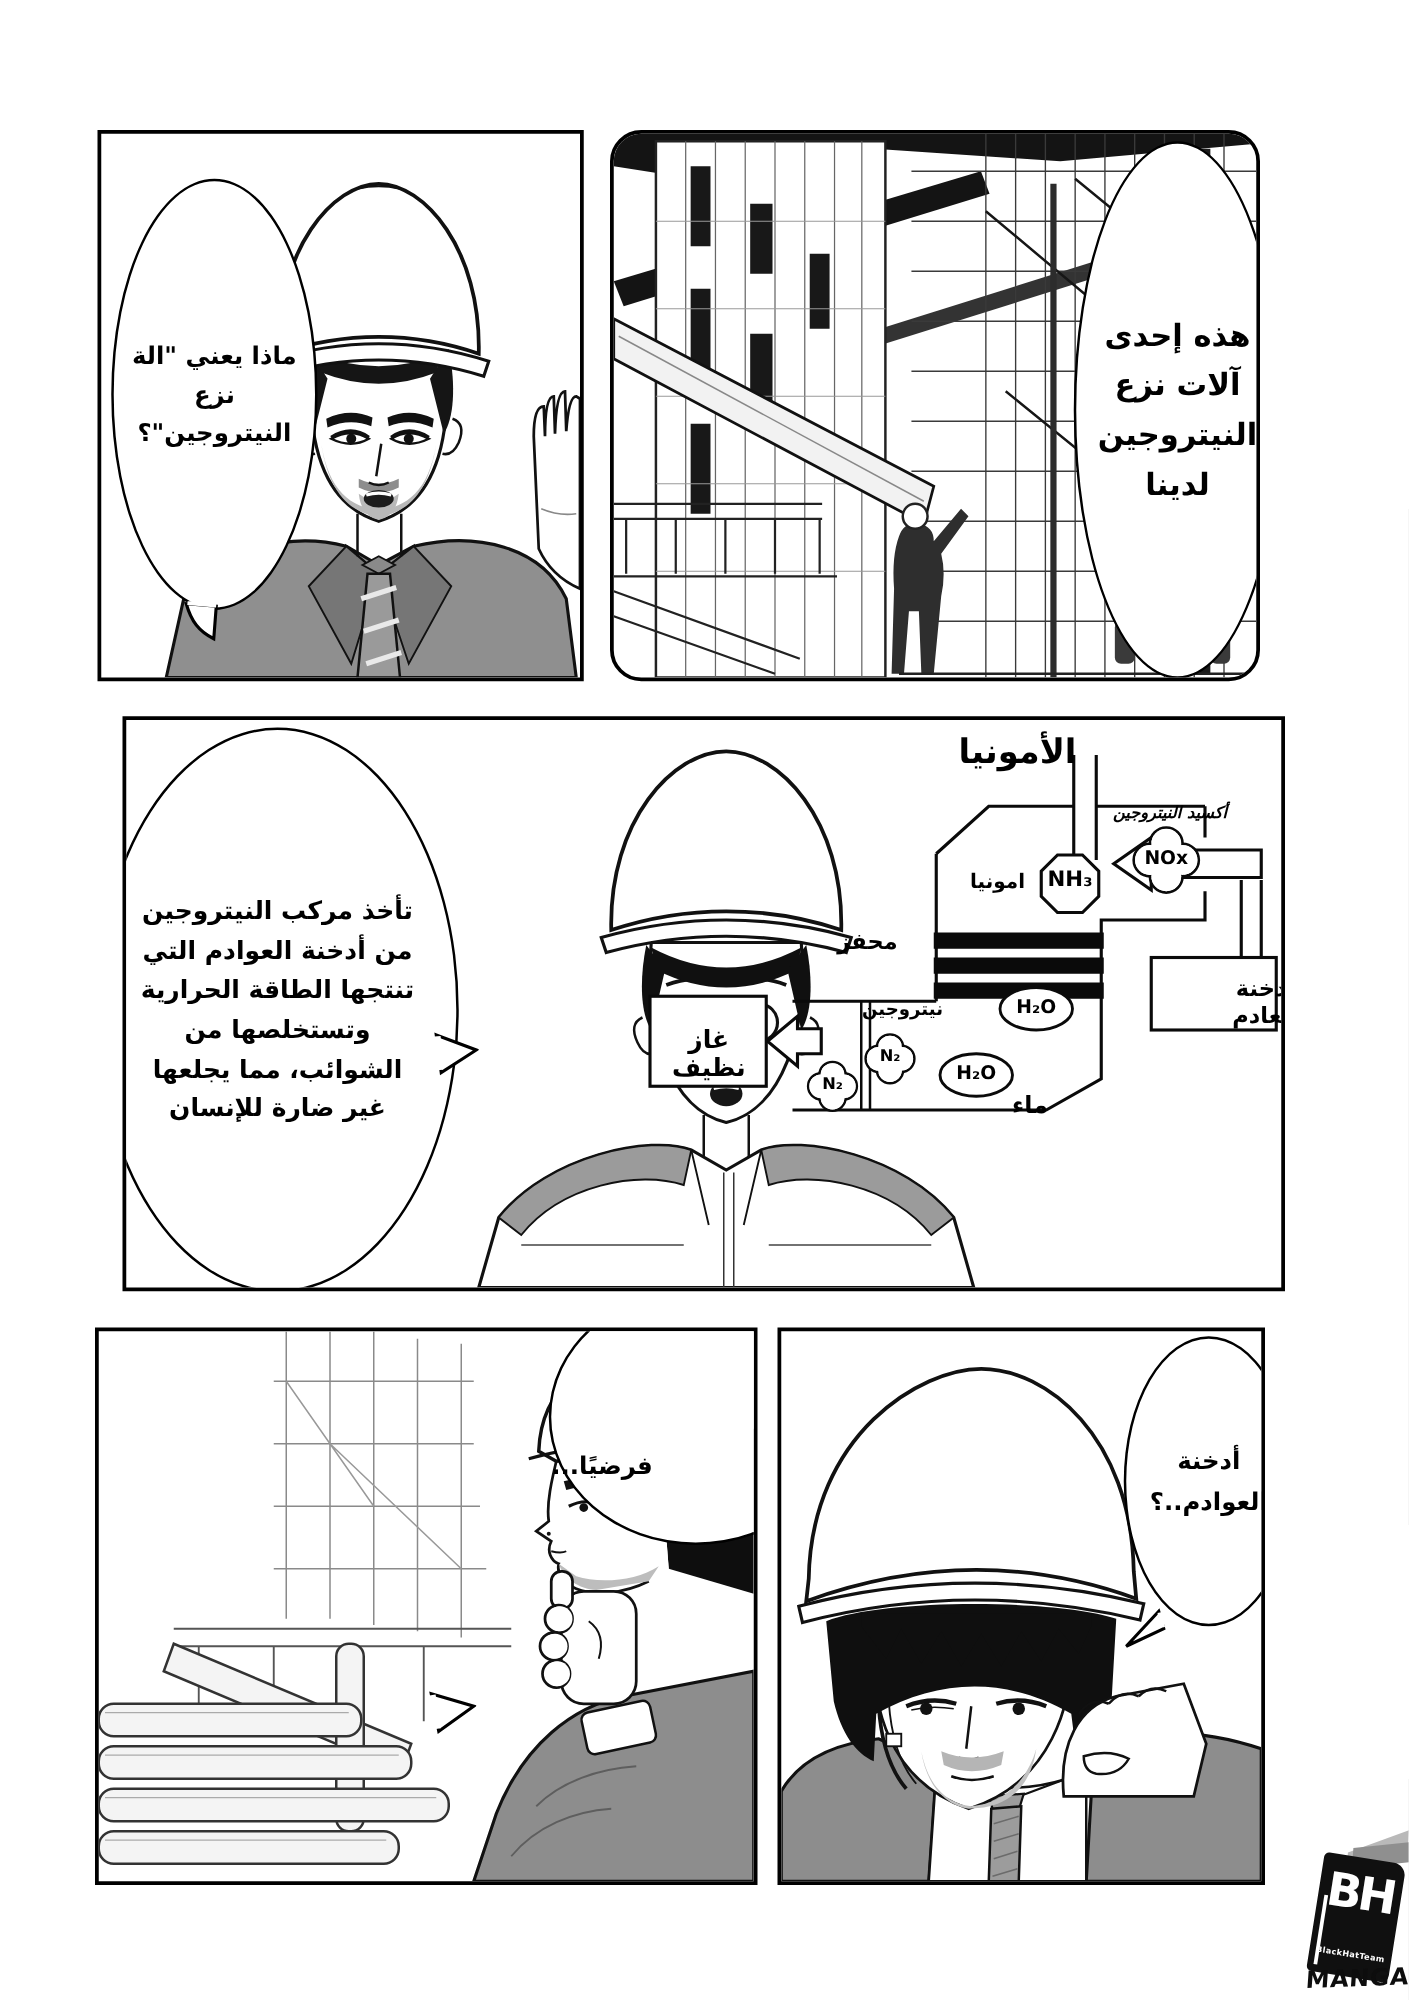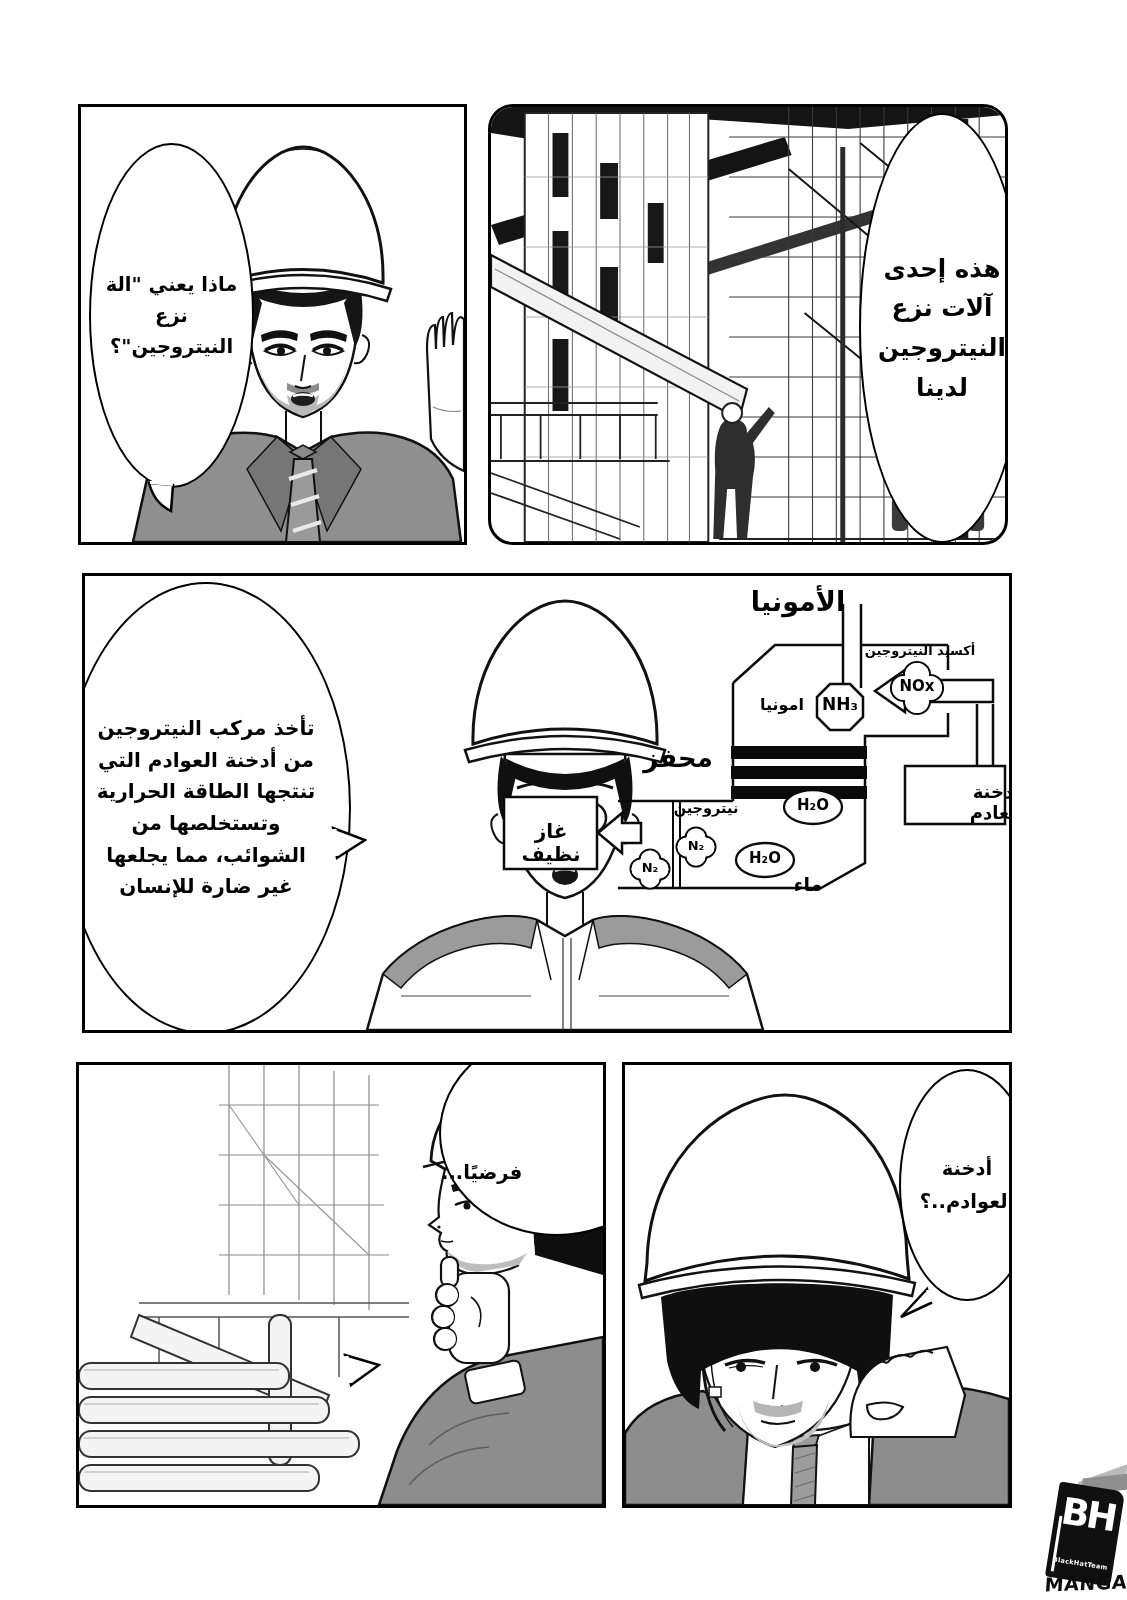--- a/index.html
+++ b/index.html
@@ -2,21 +2,21 @@
 <html lang="ar"><head>
 <meta charset="utf-8">
 <style>
   html,body{margin:0;padding:0;background:#e9e9e9;}
   .page{position:relative;width:1127px;height:1600px;margin:0 auto;background:#ffffff;
         overflow:hidden;font-family:"DejaVu Sans",sans-serif;color:#000;}
   .panel{position:absolute;background:#fff;border:3px solid #000;box-sizing:border-box;overflow:hidden;}
   .panel svg.art{position:absolute;left:0;top:0;width:100%;height:100%;z-index:1;}
   .p-tl{left:78px;top:104px;width:389px;height:441px;}
   .p-tr{left:488px;top:104px;width:520px;height:441px;border-radius:25px;}
-  .p-mid{left:82px;top:573px;width:930px;height:460px;}
+  .p-mid{left:98px;top:573px;width:930px;height:460px;}
   .p-bl{left:76px;top:1062px;width:530px;height:446px;}
   .p-br{left:622px;top:1062px;width:390px;height:446px;}
   .bubble{position:absolute;z-index:3;background:#fff;border:2.5px solid #000;border-radius:50%;
           display:flex;align-items:center;justify-content:center;text-align:center;
           direction:rtl;font-weight:bold;line-height:1.6;box-sizing:border-box;}
   .tail{position:absolute;z-index:4;}
   .b-tl{left:8px;top:36px;width:165px;height:345px;font-size:19.5px;padding:0 12px;}
   .b-tr{left:368px;top:6px;width:166px;height:430px;font-size:24.5px;padding:0 14px;line-height:1.62;}
   .b-mid{left:-24px;top:6px;width:290px;height:452px;font-size:20px;padding:0 30px;line-height:1.58;}
   .b-bl{left:-42px;top:10px;width:320px;height:395px;font-size:20.5px;padding:0 55px;line-height:1.62;}
@@ -231,25 +231,25 @@
           <circle cx="611" cy="271" r="11"></circle>
         <circle cx="565" cy="284" r="9.5"></circle>
           <circle cx="574" cy="293" r="9.5"></circle>
           <circle cx="565" cy="302" r="9.5"></circle>
           <circle cx="556" cy="293" r="9.5"></circle>
           <circle cx="565" cy="293" r="11"></circle>
       </g>
     </svg>
 
     <div class="dg-label" style="left:648px;top:10px;width:130px;font-size:27px;">الأمونيا</div>
-    <div class="dg-label" style="left:775px;top:68px;width:120px;font-size:13px;">أكسيد النيتروجين</div>
+    <div class="dg-label" style="left:775px;top:68px;width:120px;font-size:13px;font-style:italic;">أكسيد النيتروجين</div>
     <div class="dg-label" style="left:666px;top:120px;width:62px;font-size:16px;">امونيا</div>
     <div class="dg-label latin" style="left:727px;top:119px;width:56px;font-size:17px;">NH₃</div>
     <div class="dg-label latin" style="left:804px;top:102px;width:56px;font-size:15px;">NOx</div>
-    <div class="dg-label" style="left:545px;top:168px;width:96px;font-size:26px;text-align:center;">محفز</div>
+    <div class="dg-label" style="left:545px;top:168px;width:96px;font-size:18px;text-align:center;">محفز</div>
     <div class="dg-label latin" style="left:698px;top:221px;width:60px;font-size:15px;">H₂O</div>
     <div class="dg-label latin" style="left:650px;top:274px;width:60px;font-size:15px;">H₂O</div>
     <div class="dg-label" style="left:700px;top:250px;width:46px;font-size:19px;margin-top:48px;">ماء</div>
     <div class="dg-label" style="left:578px;top:224px;width:86px;font-size:14.5px;">نيتروجين</div>
     <div class="dg-label latin" style="left:591px;top:263px;width:40px;font-size:13px;">N₂</div>
     <div class="dg-label latin" style="left:545px;top:285px;width:40px;font-size:13px;">N₂</div>
     <div class="dg-label" style="left:421px;top:244px;width:90px;font-size:20px;">غاز نظيف</div>
     <div class="dg-label" style="left:822px;top:206px;width:96px;font-size:18px;padding-left:41px;">أدخنة العادم</div>
     <div class="bubble b-mid">
       <span>تأخذ مركب النيتروجين من أدخنة العوادم التي تنتجها الطاقة الحرارية وتستخلصها من الشوائب، مما يجلعها غير ضارة للإنسان</span>

